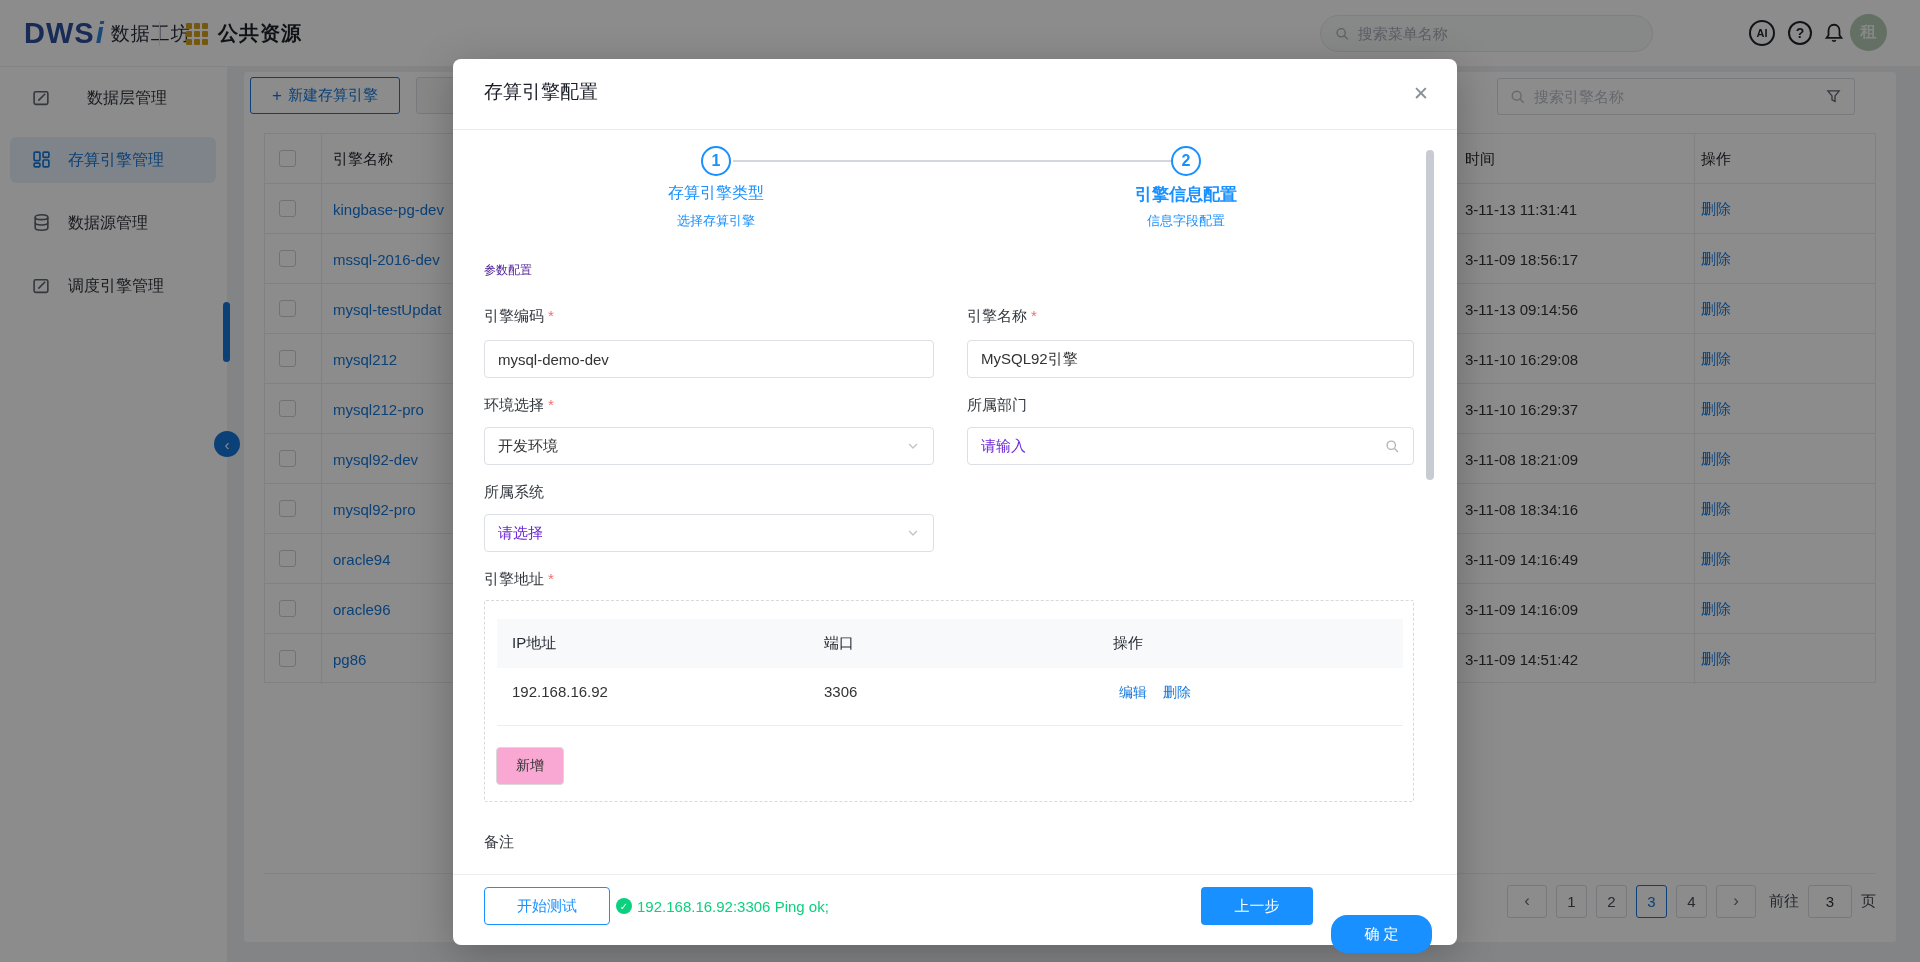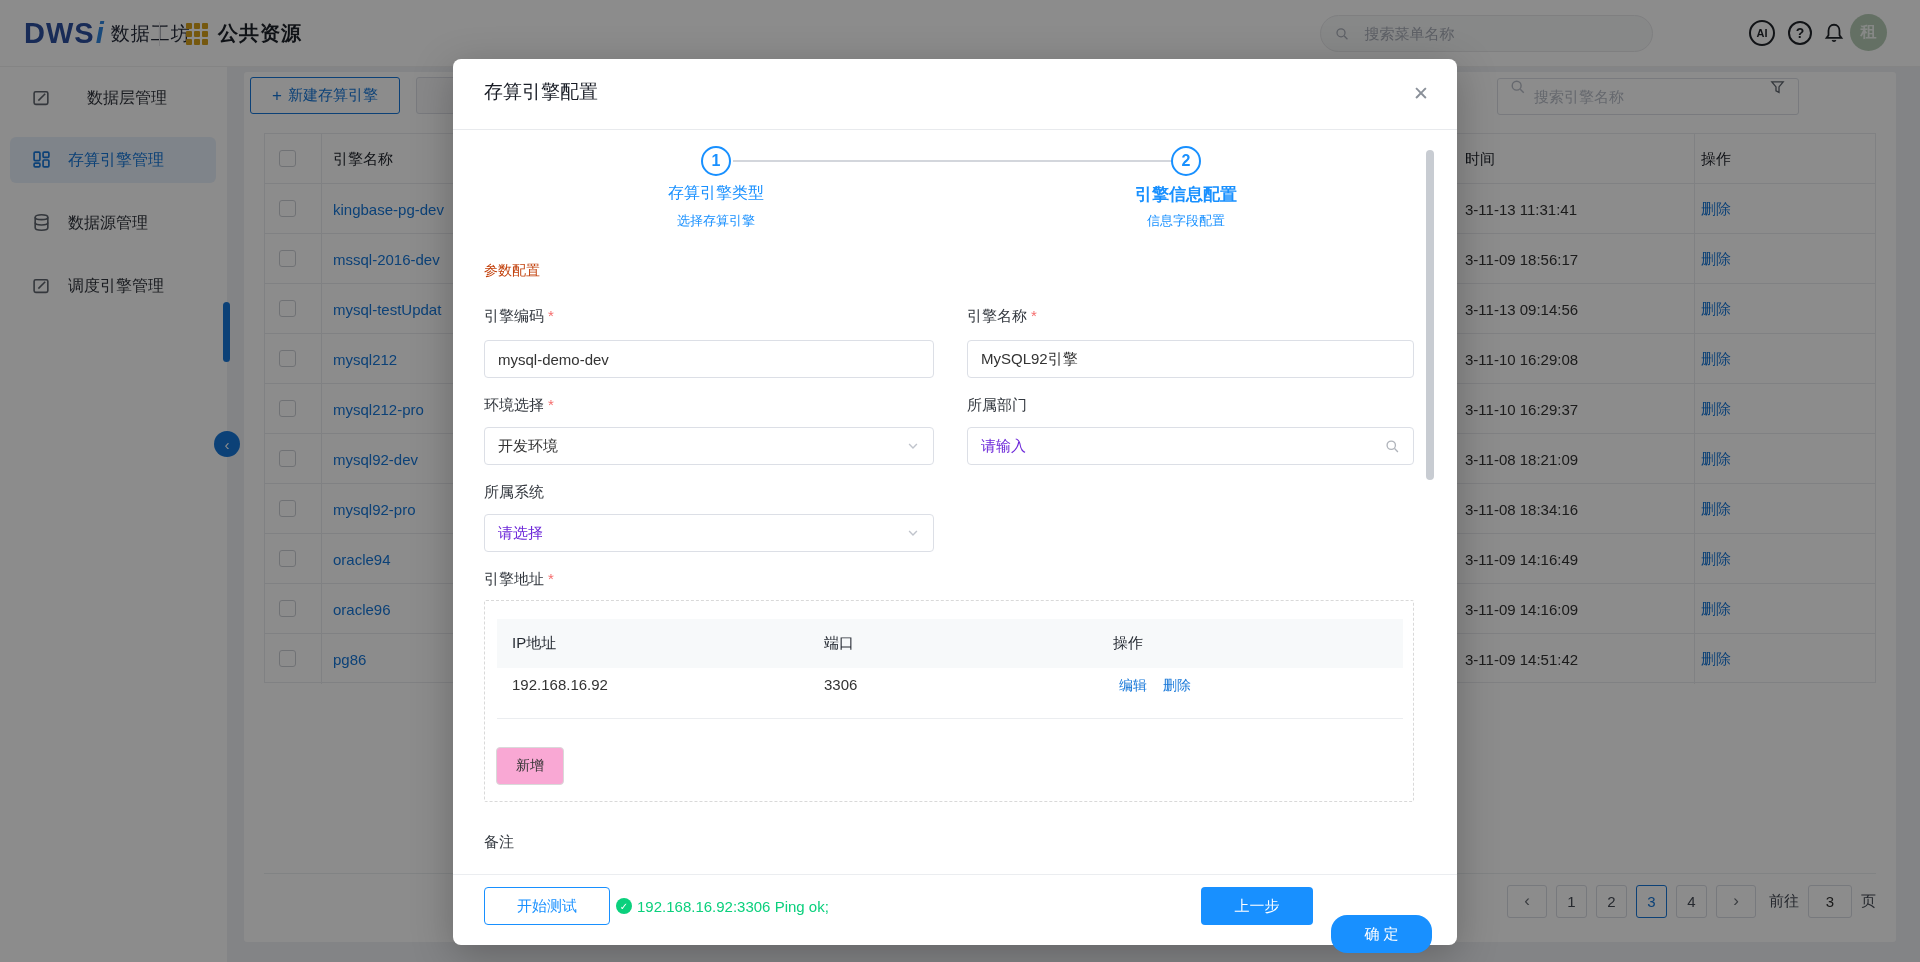--- a/index.html
+++ b/index.html
@@ -13,21 +13,21 @@
   .logo-dws { font-size:29px; font-weight:800; color:#2d4f9e; letter-spacing:1px; }
   .logo-i { font-size:29px; font-weight:800; font-style:italic; color:#2e86e0; margin-left:1px; }
   .logo-suffix { font-size:19px; color:#252b3a; margin-left:7px; letter-spacing:1px; }
   .topbar-divider { position:absolute; left:159px; top:22px; width:1px; height:24px; background:#e3e4e8; }
   .grid-icon { position:absolute; left:186px; top:23px; width:22px; height:22px;
     display:grid; grid-template-columns:repeat(3,1fr); gap:2px; }
   .grid-icon span { background:#d6a01d; border-radius:1px; }
   .app-title { position:absolute; left:218px; top:0; height:67px; display:flex; align-items:center;
     font-size:20px; font-weight:bold; color:#1d2129; letter-spacing:1px; }
   .menu-search { position:absolute; left:1320px; top:15px; width:333px; height:37px; background:#f6f7f8;
-    border:1px solid #e7e8ea; border-radius:19px; display:flex; align-items:center; padding:0 14px;gap:7px; }
+    border:1px solid #e7e8ea; border-radius:19px; display:flex; align-items:center; padding:0 14px; }
   .menu-search input { border:none; outline:none; background:transparent; font-size:15px; color:#333;
     width:100%; margin-left:8px; font-family:inherit; }
   .menu-search input::placeholder { color:#a9aeb8; }
   .top-icon { position:absolute; top:17px; width:32px; height:32px; display:flex; align-items:center;
     justify-content:center; color:#1f2329; cursor:pointer; }
   .ai-badge { width:26px; height:26px; border:2px solid #1f2329; border-radius:50%;
     display:flex; align-items:center; justify-content:center; font-size:11px; font-weight:bold; }
   .help-badge { width:24px; height:24px; border:2px solid #1f2329; border-radius:50%;
     display:flex; align-items:center; justify-content:center; font-size:14px; font-weight:bold; }
   .avatar { position:absolute; left:1850px; top:14px; width:37px; height:37px; border-radius:50%;
@@ -50,22 +50,22 @@
   
   .card { position:absolute; left:244px; top:72px; width:1652px; height:870px; background:#fff;
     border-radius:3px; z-index:1; }
   .btn-new { position:absolute; left:6px; top:5px; width:150px; height:37px; border:1px solid #1677d9;
     border-radius:3px; color:#1677d9; background:#fff; font-size:15px; display:flex; align-items:center;
     justify-content:center; cursor:pointer; font-family:inherit; }
   .btn-new .plus { font-size:17px; margin-right:6px; }
   .btn-batch { position:absolute; left:172px; top:5px; width:120px; height:37px; border:1px solid #dcdfe6;
     border-radius:3px; color:#a8abb2; background:#f7f8fa; font-size:15px; display:flex; align-items:center;
     justify-content:center; cursor:pointer; font-family:inherit; }
-  .engine-search { position:absolute; left:1253px; top:6px; width:302px; height:37px; border:1px solid #dcdfe6;
-    border-radius:3px; display:flex; padding:0 12px; background:#fff; }
+  .engine-search { position:absolute; left:1253px; top:6px; width:358px; height:37px; border:1px solid #dcdfe6;
+    border-radius:3px; display:flex; align-items:center; padding:0 12px; background:#fff; }
   .engine-search input { border:none; outline:none; flex:1; margin-left:8px; font-size:15px; color:#333; font-family:inherit; }
   .engine-search input::placeholder { color:#b9bec8; }
 
   .etable { position:absolute; left:20px; top:61px; width:1612px; height:550px;
     border:1px solid #e9ebef; }
   .erow { position:relative; width:100%; height:50px; border-bottom:1px solid #e9ebef; }
   .erow:last-child { border-bottom:none; }
   .vline1 { position:absolute; left:56px; top:0; width:1px; height:100%; background:#e9ebef; }
   .vline2 { position:absolute; left:1429px; top:0; width:1px; height:100%; background:#e9ebef; }
   .chk { position:absolute; left:14px; top:16px; width:17px; height:17px; border:1px solid #cdd0d6;
@@ -105,39 +105,39 @@
   .step-line { position:absolute; left:280px; top:101px; width:438px; height:2px; background:#d3d6dc; }
   .step-circle { position:absolute; top:87px; width:30px; height:30px; border:2px solid #1890ff;
     border-radius:50%; background:#fff; color:#1890ff; font-size:16px; font-weight:bold;
     display:flex; align-items:center; justify-content:center; }
   .step-c1 { left:248px; } .step-c2 { left:718px; }
   .step-title { position:absolute; top:124px; width:240px; text-align:center; color:#1890ff; font-size:16px; }
   .step-title.current { font-weight:bold; font-size:17px; }
   .step-t1 { left:143px; } .step-t2 { left:613px; }
   .step-sub { position:absolute; top:153px; width:240px; text-align:center; color:#1890ff; font-size:13px; }
 
-  .m-section { position:absolute; left:31px; top:203px; font-size:14px; color:#c2410c; }
+  .m-section { position:absolute; left:31px; top:203px; font-size:12px; color:#4c1d95; }
   .f-label { position:absolute; font-size:15px; color:#33383f; }
   .f-star { color:#f56c6c; margin-left:4px; }
   .f-input { position:absolute; height:38px; border:1px solid #dcdfe6; border-radius:4px; background:#fff;
     font-size:15px; color:#333; padding:0 13px; outline:none; font-family:inherit; }
   .f-input::placeholder { color:#c0c4cc; }
   .f-select { position:absolute; height:38px; border:1px solid #dcdfe6; border-radius:4px; background:#fff;
     display:flex; align-items:center; padding:0 13px; font-size:15px; color:#333; cursor:pointer; }
   .f-select .chev { margin-left:auto; display:flex; }
   .f-select.placeholder { color:#6d28d9; }
   .dept-search { margin-left:auto; display:flex; }
 
   .addr-box { position:absolute; left:31px; top:541px; width:930px; height:202px;
     border:1px dashed #d9d9d9; border-radius:2px; }
   .addr-head { position:absolute; left:12px; top:18px; width:906px; height:49px; background:#f7f9fa;
     display:flex; align-items:center; font-size:15px; color:#262b33; }
   .ah-ip { position:absolute; left:15px; } .ah-port { position:absolute; left:327px; }
   .ah-op { position:absolute; left:616px; }
-  .addr-row { position:absolute; left:12px; top:50px; width:906px; height:68px; border-bottom:1px solid #ebedf0;
+  .addr-row { position:absolute; left:12px; top:57px; width:906px; height:68px; border-bottom:1px solid #ebedf0;
     font-size:15px; color:#333; }
   .ar-ip { position:absolute; left:15px; top:25px; }
   .ar-port { position:absolute; left:327px; top:25px; }
   .ar-edit { position:absolute; left:622px; top:26px; color:#1677d9; font-size:14px; cursor:pointer; }
   .ar-del { position:absolute; left:666px; top:26px; color:#1677d9; font-size:14px; cursor:pointer; }
   .btn-add { position:absolute; left:43px; top:688px; width:68px; height:38px; border:1px solid #d9d9d9;
     border-radius:4px; background:#f9a8d4; font-size:14px; color:#333; cursor:pointer; font-family:inherit; }
   .m-remark { position:absolute; left:31px; top:774px; font-size:15px; color:#33383f; }
   .m-footer-line { position:absolute; left:0; top:815px; width:100%; height:1px; background:#ebedf0; }
   .btn-test { position:absolute; left:31px; top:828px; width:126px; height:38px; border:1px solid #1890ff;

